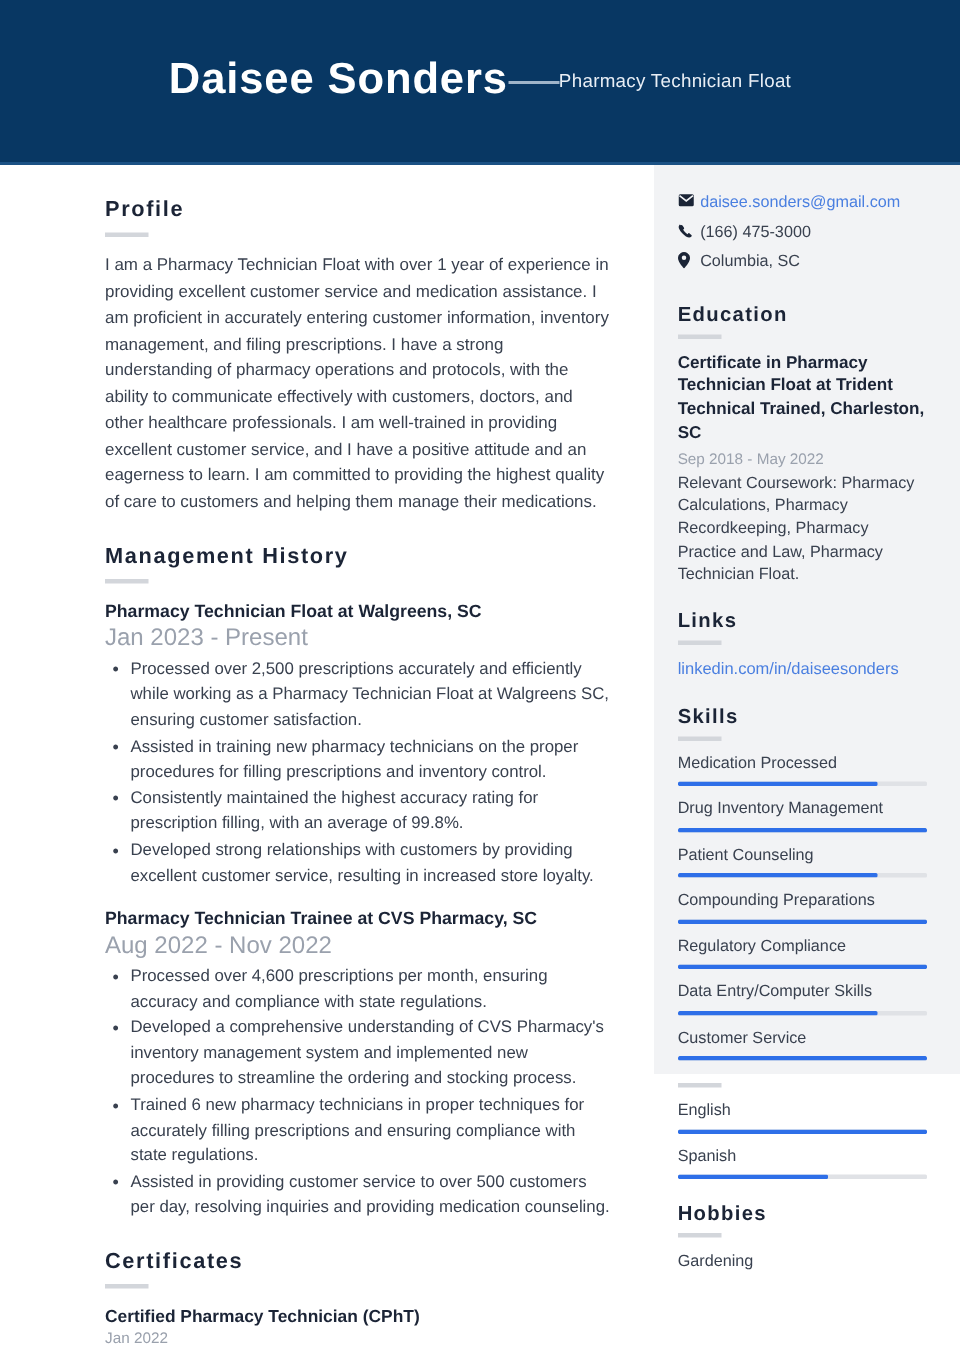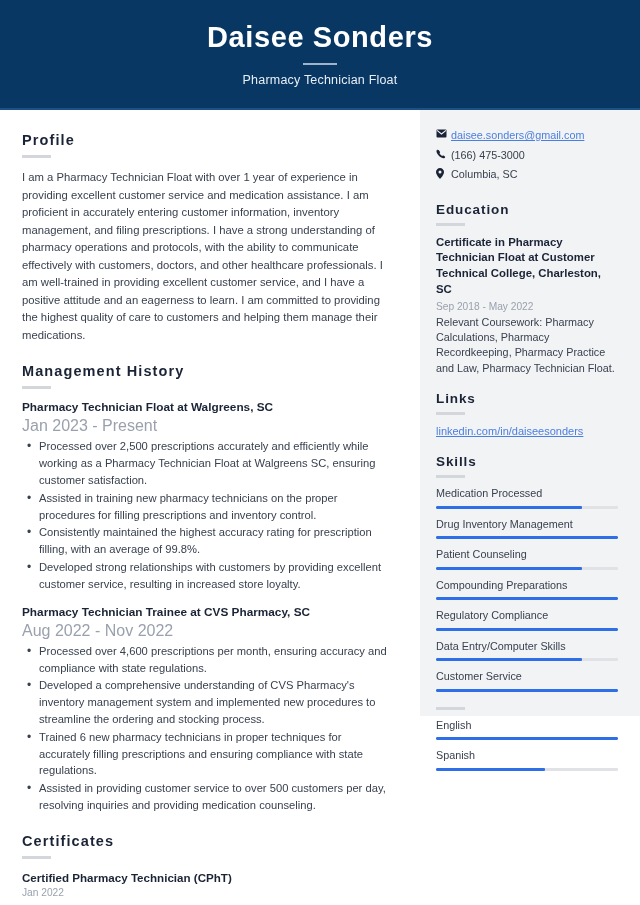--- a/index.html
+++ b/index.html
@@ -23,21 +23,21 @@
     background: #ffffff;
     overflow: hidden;
   }
 
   
   .header {
     width: 640px;
     height: 110px;
     background: #083763;
     display: flex;
-    flex-direction: column;
+    flex-direction: row;
     align-items: center;
     justify-content: center;
     border-bottom: 2px solid #1b5184;
   }
 
   .header-name {
     color: #ffffff;
     font-size: 29px;
     font-weight: bold;
     letter-spacing: 0.6px;
@@ -57,20 +57,21 @@
     font-weight: normal;
     letter-spacing: 0.2px;
   }
 
   
   .body-wrap {
     display: flex;
     width: 640px;
     height: 606px;
     align-items: stretch;
+    padding-left: 48px;
   }
 
   .main-col {
     width: 420px;
     background: #ffffff;
     padding: 22px 26px 0 22px;
   }
 
   .side-col {
     width: 220px;
@@ -190,21 +191,20 @@
     display: flex;
     align-items: center;
     justify-content: flex-start;
     padding-top: 1px;
   }
 
   .contact-icon svg { display: block; }
 
   .link-text {
     color: #4a7fe0;
-    text-decoration: underline;
     word-break: break-all;
     text-align: center;
   }
 
   
   .edu-title {
     font-size: 11.4px;
     font-weight: bold;
     color: #1b2436;
     line-height: 1.38;
@@ -357,21 +357,21 @@
             </svg>
           </span>
           <span>Columbia, SC</span>
         </div>
 
       </div>
 
       <div class="section tight">
         <div class="sec-head side">Education</div>
         <div class="sec-rule side"></div>
-        <div class="edu-title">Certificate in Pharmacy Technician Float at Customer Technical College, Charleston, SC</div>
+        <div class="edu-title">Certificate in Pharmacy Technician Float at Trident Technical Trained, Charleston, SC</div>
         <div class="edu-date">Sep 2018 - May 2022</div>
         <div class="edu-desc">Relevant Coursework: Pharmacy Calculations, Pharmacy Recordkeeping, Pharmacy Practice and Law, Pharmacy Technician Float.</div>
       </div>
 
       <div class="section tight">
         <div class="sec-head side">Links</div>
         <div class="sec-rule side"></div>
         <div class="links-item">
           <span class="link-text">linkedin.com/in/daiseesonders</span>
         </div>
@@ -442,16 +442,21 @@
         </div>
 
         <div class="bar-item">
           <div class="bar-label">Spanish</div>
           <div class="bar-track">
             <div class="bar-fill" style="width: 60%;"></div>
           </div>
         </div>
       </div>
 
+      <div class="section tight">
+        <div class="sec-head side">Hobbies</div>
+        <div class="sec-rule side"></div>
+        <div class="hobby-item">Gardening</div>
+      </div>
 
     </div>
   </div>
 </div>
 
 </body></html>

